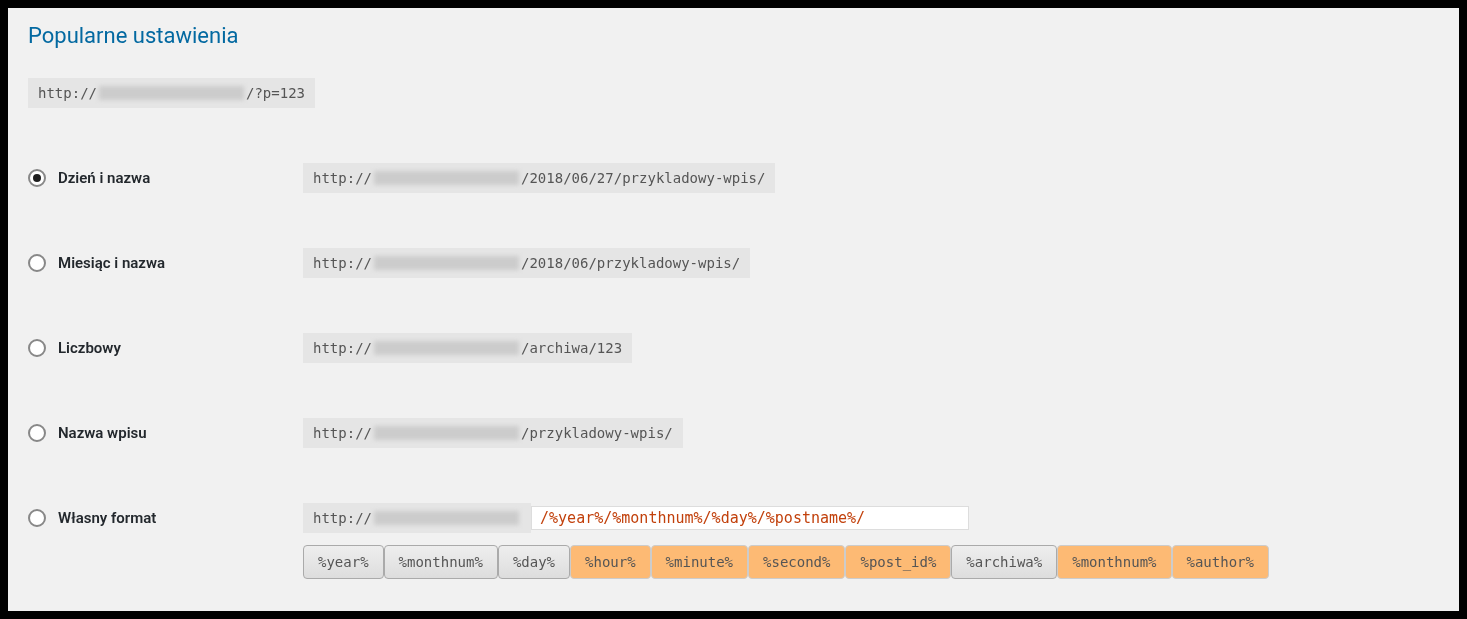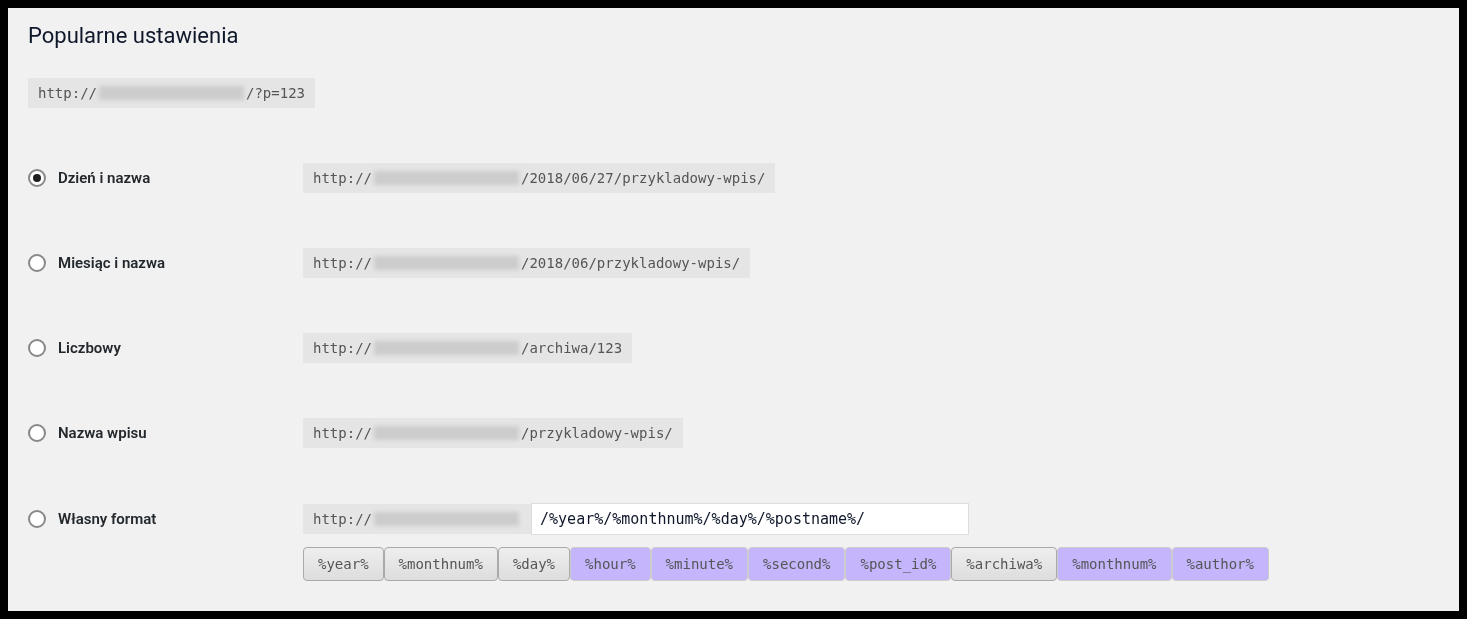--- a/index.html
+++ b/index.html
@@ -13,21 +13,21 @@
       padding: 8px;
     }
     .container {
       background: #f1f1f1;
       padding: 15px 20px 25px 20px;
       min-height: 603px;
     }
     h2 {
       font-size: 22px;
       font-weight: 400;
-      color: #0f172a;
+      color: #0369a1;
       margin-bottom: 30px;
     }
     .option-row {
       display: flex;
       align-items: center;
       margin-bottom: 55px;
     }
     .option-row:last-of-type {
       margin-bottom: 10px;
     }
@@ -94,41 +94,41 @@
       display: inline-flex;
       align-items: center;
     }
     .custom-input {
       font-family: Consolas, Monaco, monospace;
       font-size: 15px;
       padding: 6px 8px;
       border: 1px solid #ddd;
       background: #fff;
       width: 438px;
-      height: 32px;
-      color: #0f172a;
+      height: 24px;
+      color: #c2410c;
     }
     .tags-section {
       margin-left: 275px;
       margin-top: 12px;
     }
     .tags-label {
       font-size: 15px;
       color: #444;
       margin-bottom: 15px;
     }
     .tags-row {
       display: flex;
       flex-wrap: wrap;
     }
     .tag-button {
       font-family: Consolas, Monaco, monospace;
       font-size: 14px;
       color: #555;
-      background: #c4b5fd;
+      background: #fdba74;
       border: 1px solid #ccc;
       border-radius: 4px;
       padding: 8px 14px;
       cursor: pointer;
     }
     .tag-button.active {
       background: linear-gradient(to bottom, #eee, #ddd);
       border-color: #aaa;
     }
   </style>

